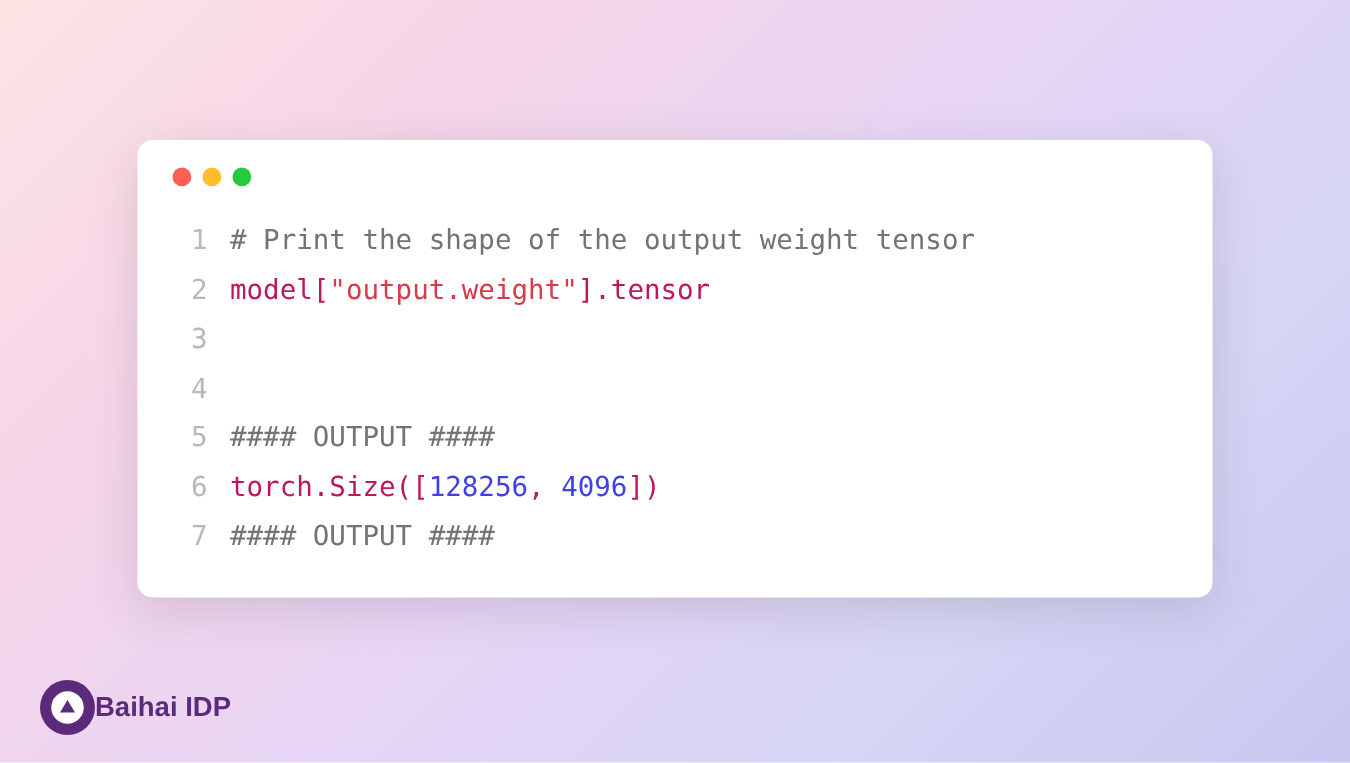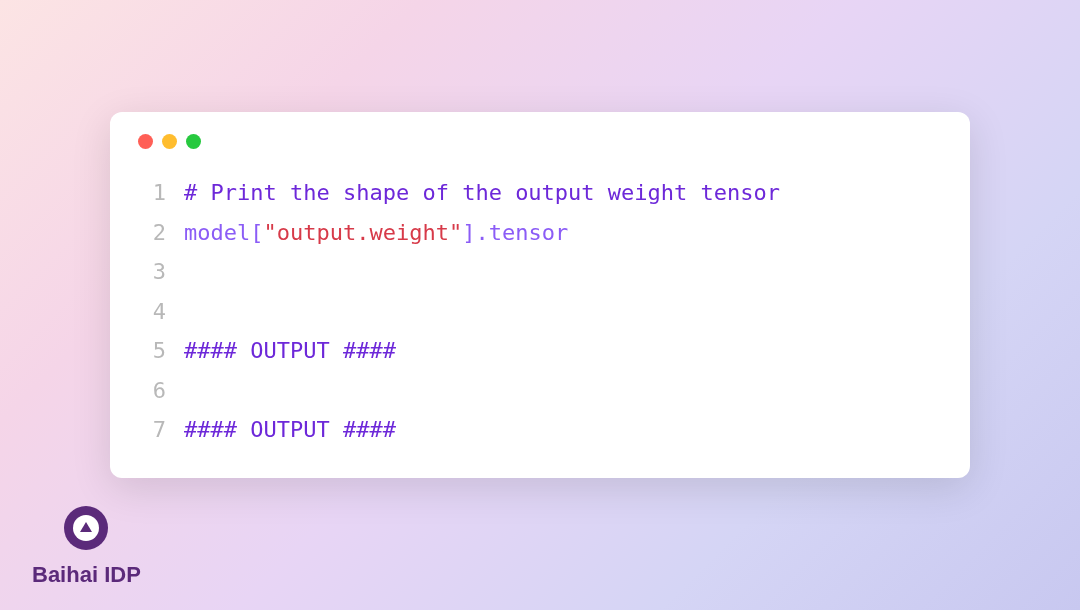--- a/index.html
+++ b/index.html
@@ -51,32 +51,30 @@
       color: #b8b8b8;
       width: 28px;
       text-align: right;
       margin-right: 18px;
       user-select: none;
       flex-shrink: 0;
     }
     .code-text {
       color: #1a1a1a;
     }
-    .comment { color: #6d28d9; }
+    .comment { color: #737373; }
     .string { color: #d73a49; }
     .number { color: #4040e6; }
-    .default { color: #8b5cf6; }
+    .default { color: #be185d; }
     .logo-area {
       position: absolute;
       bottom: 22px;
       left: 32px;
       display: flex;
       align-items: center;
-      gap: 12px;
-      flex-direction: column;
     }
     .logo-circle {
       width: 44px;
       height: 44px;
       border-radius: 50%;
       background: #5b2a7a;
       display: flex;
       align-items: center;
       justify-content: center;
       position: relative;
@@ -115,21 +113,21 @@
     <div class="control-dot dot-red"></div>
     <div class="control-dot dot-yellow"></div>
     <div class="control-dot dot-green"></div>
   </div>
   <div class="code-content" id="code-lines">
   <div class="code-line"><span class="line-number">1</span><span class="code-text"><span class="comment"># Print the shape of the output weight tensor</span></span></div>
       <div class="code-line"><span class="line-number">2</span><span class="code-text"><span class="default">model[</span><span class="string">"output.weight"</span><span class="default">].tensor</span></span></div>
       <div class="code-line"><span class="line-number">3</span><span class="code-text">&nbsp;</span></div>
       <div class="code-line"><span class="line-number">4</span><span class="code-text">&nbsp;</span></div>
       <div class="code-line"><span class="line-number">5</span><span class="code-text"><span class="comment">#### OUTPUT ####</span></span></div>
-      <div class="code-line"><span class="line-number">6</span></div>
+      <div class="code-line"><span class="line-number">6</span><span class="code-text"><span class="default">torch.Size([</span><span class="number">128256</span><span class="default">, </span><span class="number">4096</span><span class="default">])</span></span></div>
       <div class="code-line"><span class="line-number">7</span><span class="code-text"><span class="comment">#### OUTPUT ####</span></span></div>
     </div>
 </div>
 
 <div class="logo-area">
   <div class="logo-circle">
     <div class="logo-inner">
       <div class="logo-ship"></div>
     </div>
   </div>

